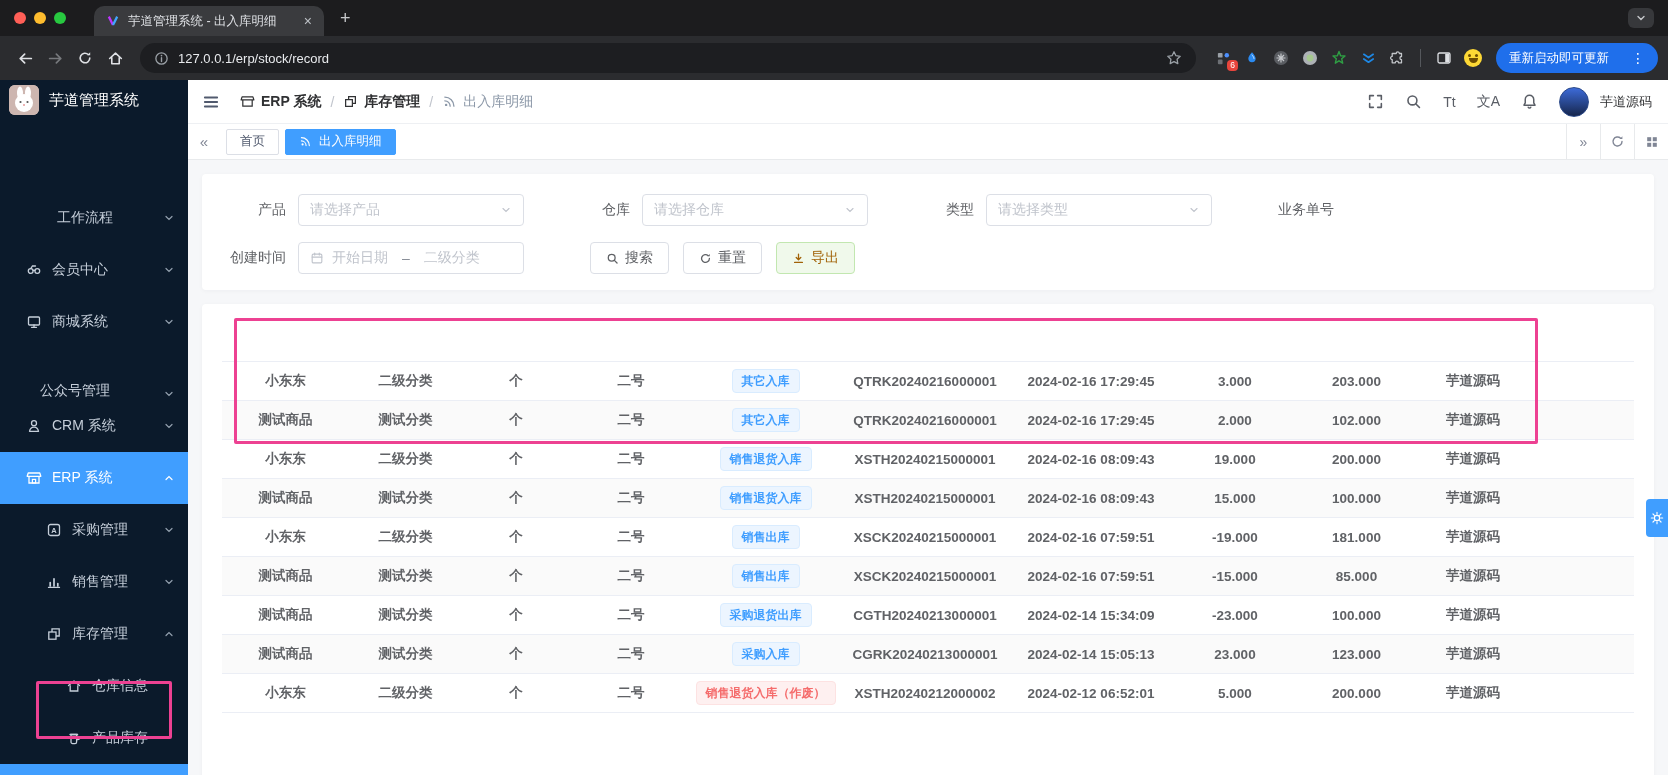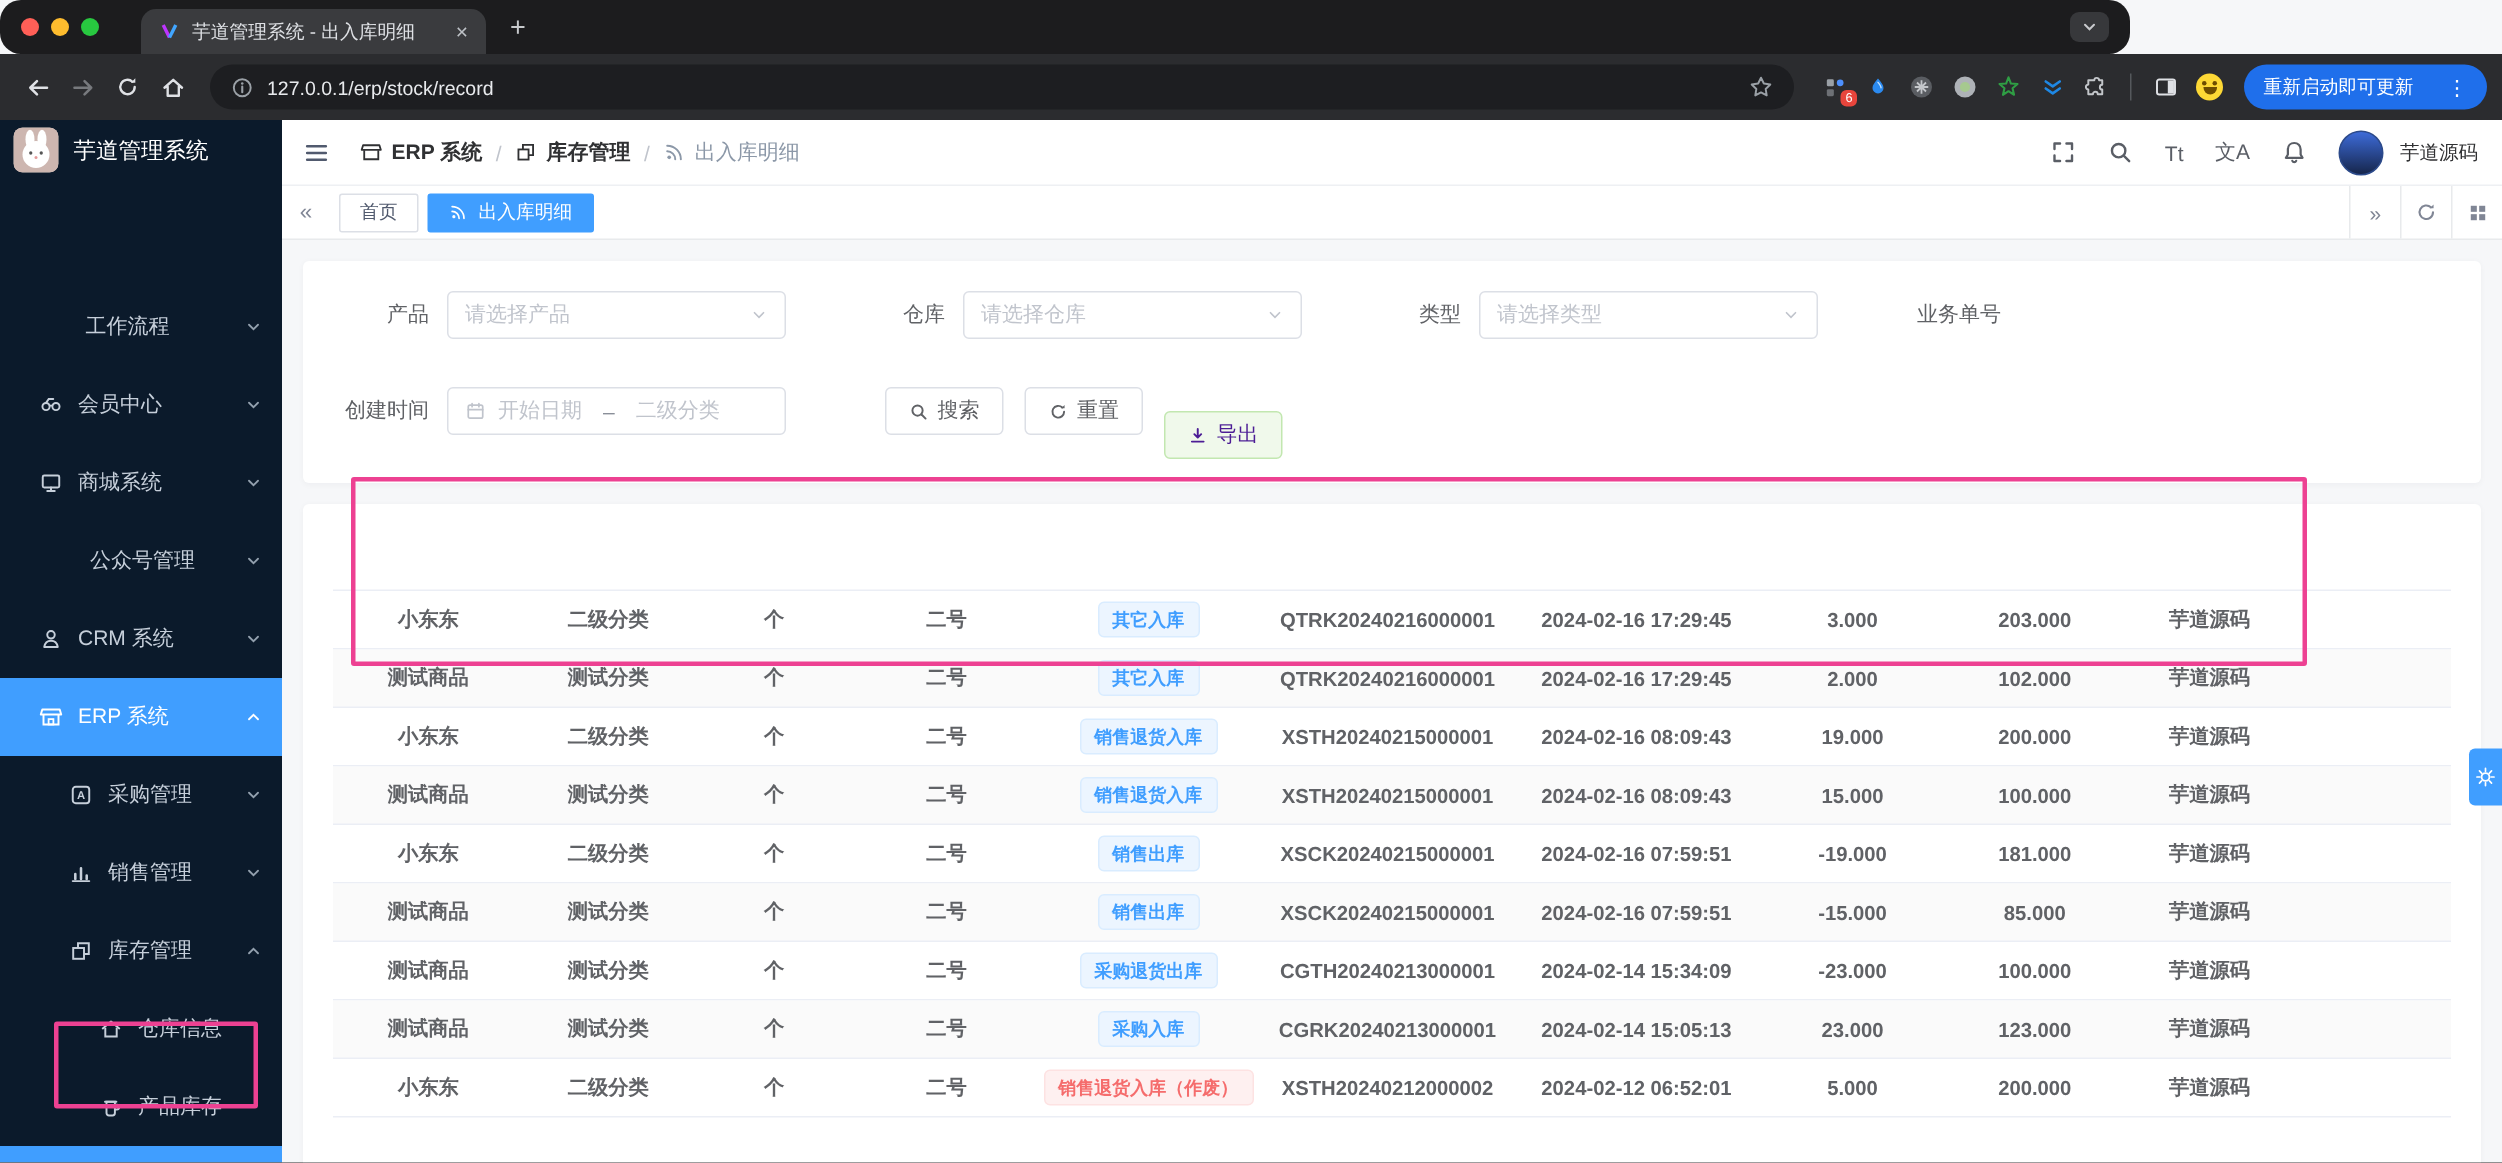--- a/index.html
+++ b/index.html
@@ -2,21 +2,21 @@
 <html><head>
 <meta charset="utf-8">
 <style>
   html,body{margin:0;padding:0;background:#222;}
   *{box-sizing:border-box;}
   #screen{position:relative;width:1668px;height:775px;overflow:hidden;background:#f6f7f9;
     font-family:"Liberation Sans","DejaVu Sans",sans-serif;-webkit-font-smoothing:antialiased;}
   svg{display:block;}
 
   
-  .tabstrip{position:absolute;left:0;top:0;width:1420px;height:36px;background:#1c1c1e;display:flex;align-items:center;border-radius:14px;}
+  .tabstrip{position:absolute;left:0;top:0;width:1668px;height:36px;background:#1c1c1e;display:flex;align-items:center;}
   .lights{display:flex;gap:8px;padding:0 14px 0 14px;}
   .light{width:12px;height:12px;border-radius:50%;}
   .light.red{background:#ff5f57;} .light.yellow{background:#febc2e;} .light.green{background:#28c840;}
   .btab{display:flex;align-items:center;gap:8px;background:#3a3b3e;height:30px;margin-top:6px;margin-left:14px;
     border-radius:10px 10px 0 0;padding:0 12px;width:230px;color:#dfe1e5;font-size:12.5px;}
   .btab .title{white-space:nowrap;overflow:hidden;flex:1;}
   .btab .close{color:#bdc1c6;font-size:14px;cursor:default;}
   .newtab{color:#c7c9cc;font-size:18px;margin-left:16px;line-height:1;}
   .tabchevron{position:absolute;right:14px;top:8px;width:26px;height:20px;border-radius:6px;background:#37383b;
     display:grid;place-items:center;color:#c7c9cc;}
@@ -41,21 +41,21 @@
   
   .sidebar{position:absolute;left:0;top:80px;width:188px;height:695px;background:#0b1a2b;overflow:hidden;}
   .logo{display:flex;align-items:center;gap:10px;padding:5px 9px;height:40px;}
   .logo-avatar{width:30px;height:30px;border-radius:6px;overflow:hidden;background:#d8c5c0;flex:none;}
   .logo-title{color:#fff;font-weight:normal;font-size:15px;white-space:nowrap;}
   .menu{position:absolute;top:112px;left:0;right:0;}
   .mi{height:52px;display:flex;align-items:center;font-size:14px;color:#c6cfda;padding-left:26px;gap:10px;position:relative;cursor:default;}
   .mi .micon{color:#c6cfda;flex:none;}
   .mi .chev{position:absolute;right:13px;color:#93a0ae;}
   .mi .chev.up svg{transform:rotate(180deg);}
-  .mi.lvl15{padding-left:60px;}
+  .mi.lvl15{padding-left:40px;align-items:flex-end;}
   .mi.lvl2{padding-left:46px;}
   .mi.lvl3{padding-left:66px;}
   .mi.active{background:#409eff;color:#fff;}
   .mi.active .micon,.mi.active .chev{color:#fff;}
 
   
   .main{position:absolute;left:188px;top:80px;width:1480px;height:695px;background:#f6f7f9;}
   .pageheader{height:44px;background:#fff;display:flex;align-items:center;padding:0 16px 0 10px;border-bottom:1px solid #eef0f3;}
   .hamburger{color:#515a6e;margin:0 4px;}
   .crumb{display:flex;align-items:center;font-size:14px;margin-left:16px;}
@@ -90,21 +90,21 @@
   .select .ph{flex:1;}
   .select .dn{color:#c0c4cc;}
   .tinput{width:224px;height:32px;border:1px solid #dcdfe6;border-radius:4px;padding:0 11px;font-size:14px;color:#606266;outline:none;
     font-family:inherit;}
   .tinput::placeholder{color:#c0c4cc;}
   .dateinput .dph{color:#c0c4cc;}
   .dateinput .ddash{color:#8a8f99;margin:0 6px;}
   .btn{height:32px;border:1px solid #dcdfe6;border-radius:4px;background:#fff;color:#606266;font-size:14px;
     display:inline-flex;align-items:center;gap:6px;padding:0 15px;margin-left:14px;cursor:default;white-space:nowrap;}
   .btn.search{margin-left:24px;}
-  .btn.export{color:#4c1d95;border-color:#c2e7b0;background:#f0f9eb;margin-top:32px;}
+  .btn.export{color:#a16207;border-color:#c2e7b0;background:#f0f9eb;}
 
   .table-card{padding:18px 20px;height:520px;position:relative;}
   .tgrid{--cols:127px 113px 108px 122px 147px 172px 160px 128px 115px 118px 1fr;}
   .thead{display:grid;grid-template-columns:var(--cols);height:40px;align-items:center;color:#5c6470;font-size:13.5px;
     border-bottom:1px solid #ebeef5;text-align:center;}
   .trow{display:grid;grid-template-columns:var(--cols);height:39px;align-items:center;font-size:13.5px;color:#606266;
     border-bottom:1px solid #ebeef5;text-align:center;font-weight:bold;}
   #tbody .trow:nth-child(even){background:#fafafa;}
   .tag{display:inline-block;height:24px;line-height:22px;padding:0 9px;border-radius:4px;font-size:12px;}
   .tag.blue{color:#409eff;background:#ecf5ff;border:1px solid #d9ecff;}

